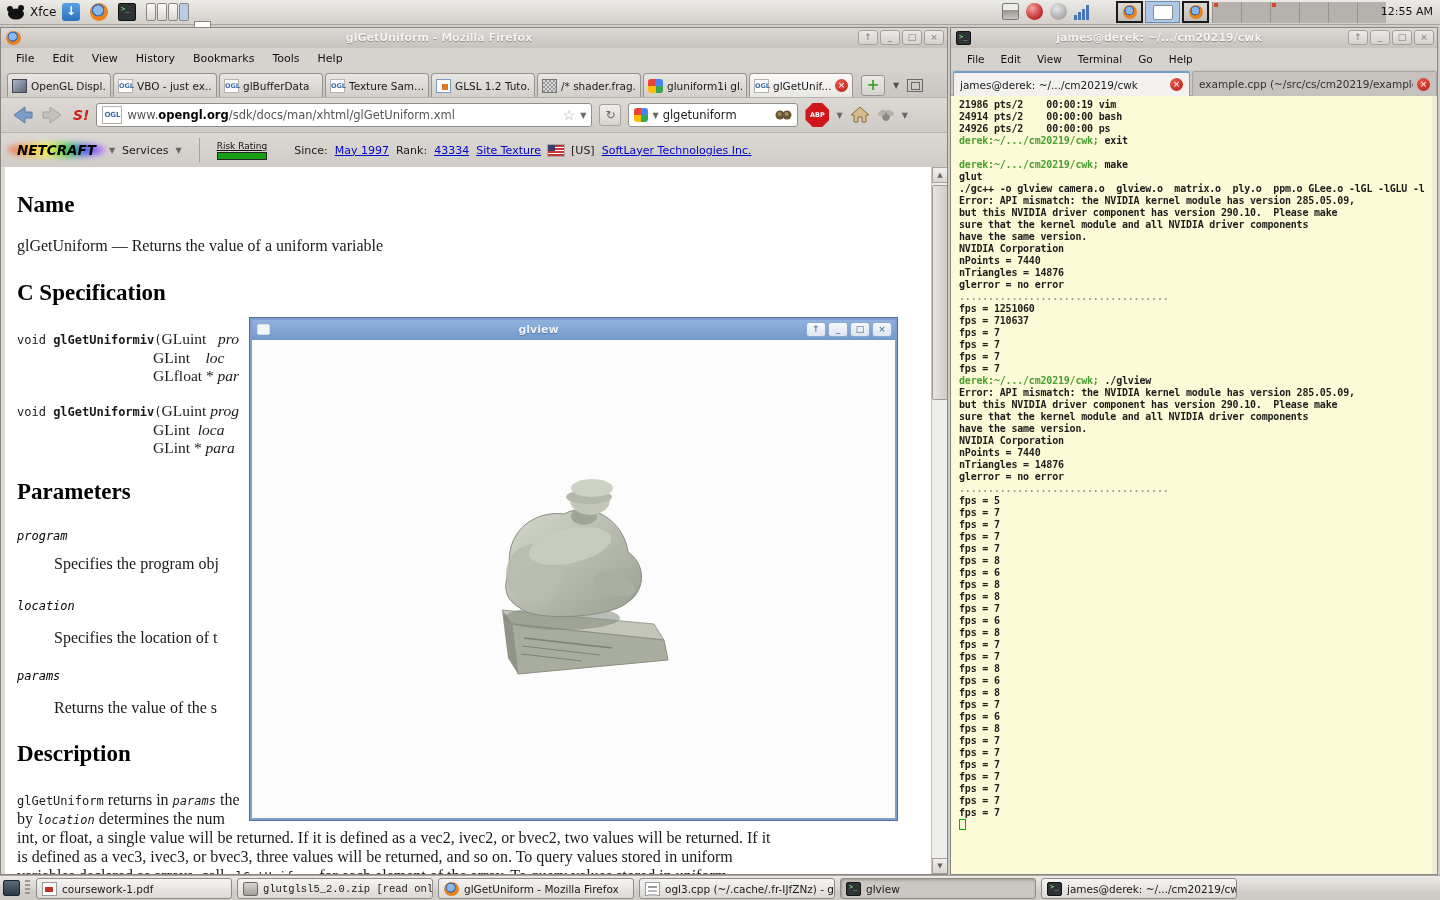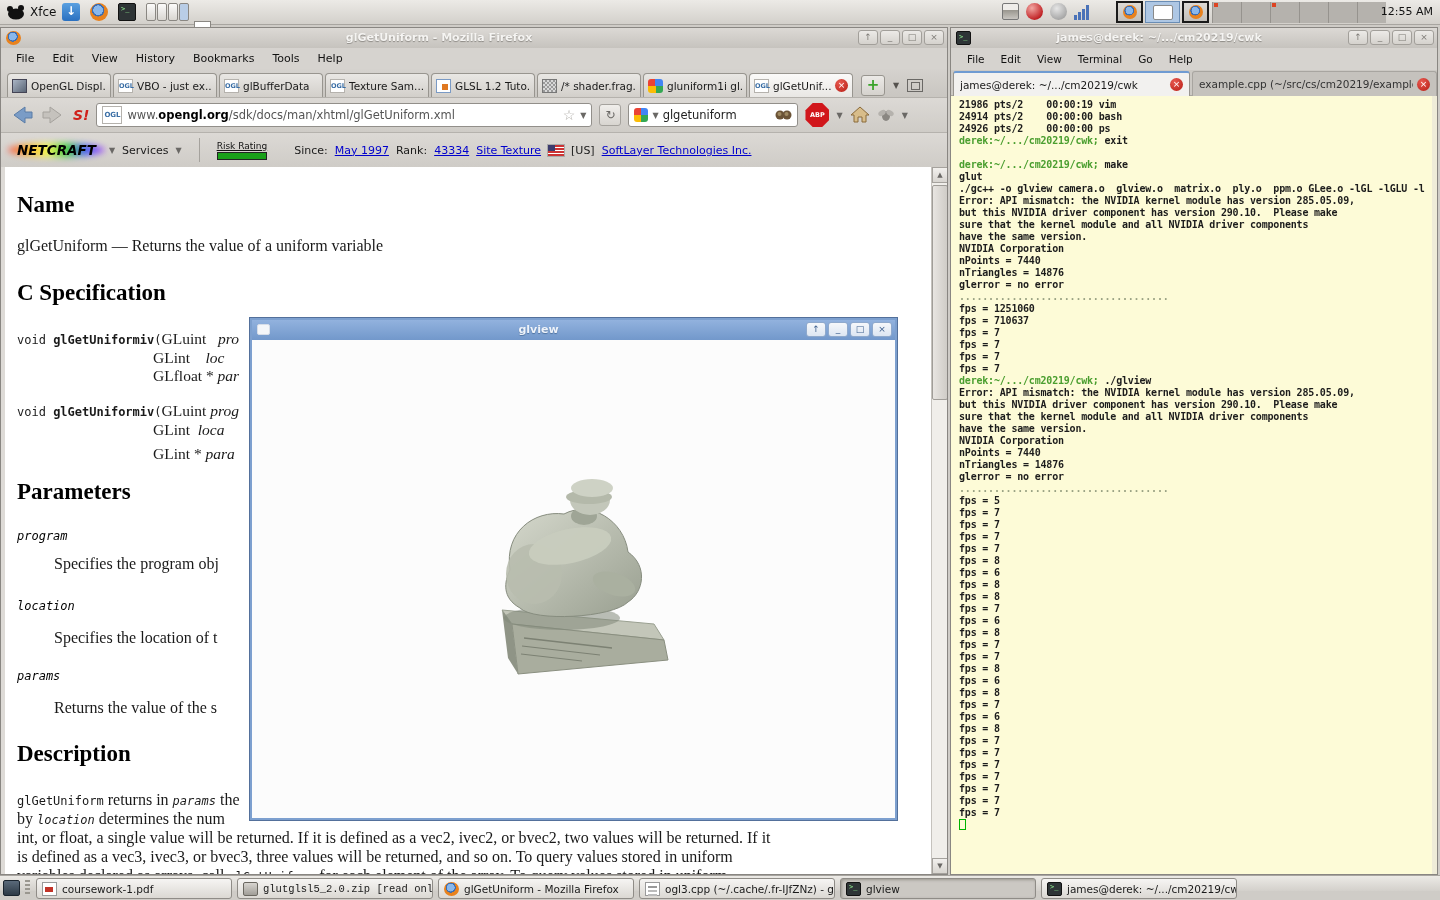--- a/index.html
+++ b/index.html
@@ -315,21 +315,21 @@
   <div id="ff-content">
     <div class="ph2" style="top:25px">Name</div>
     <div class="pserif" style="top:70px">glGetUniform — Returns the value of a uniform variable</div>
     <div class="ph2" style="top:113px">C Specification</div>
     <div id="code-lines">
         <div class="code-line" style="top: 162px; left: 12px;"><span class="cm">void </span><span class="cb">glGetUniformiv</span><span class="cm">(</span><span class="ct">GLuint</span><span class="ct">&nbsp;&nbsp;&nbsp;</span><span class="ci">pro</span></div>
         <div class="code-line" style="top: 181px; left: 148px;"><span class="ct">GLint</span><span class="ct">&nbsp;&nbsp;&nbsp;&nbsp;</span><span class="ci">loc</span></div>
         <div class="code-line" style="top: 199px; left: 148px;"><span class="ct">GLfloat&nbsp;*&nbsp;</span><span class="ci">par</span></div>
         <div class="code-line" style="top: 234px; left: 12px;"><span class="cm">void </span><span class="cb">glGetUniformiv</span><span class="cm">(</span><span class="ct">GLuint</span><span class="ct">&nbsp;</span><span class="ci">prog</span></div>
         <div class="code-line" style="top: 253px; left: 148px;"><span class="ct">GLint</span><span class="ct">&nbsp;&nbsp;</span><span class="ci">loca</span></div>
-        <div class="code-line" style="top: 271px; left: 148px; margin-top: 6px;"><span class="ct">GLint&nbsp;*&nbsp;</span><span class="ci">para</span></div>
+        <div class="code-line" style="top: 271px; left: 148px;"><span class="ct">GLint&nbsp;*&nbsp;</span><span class="ci">para</span></div>
       </div>
     <div class="ph2" style="top:312px">Parameters</div>
     <div id="param-list">
         <div class="dt-param" style="top: 362px;">program</div>
         <div class="dd-param" style="top: 388px; text-align: right;">Specifies the program obj</div>
         <div class="dt-param" style="top: 432px;">location</div>
         <div class="dd-param" style="top: 462px;">Specifies the location of t</div>
         <div class="dt-param" style="top: 502px;">params</div>
         <div class="dd-param" style="top: 532px;">Returns the value of the s</div>
       </div>

